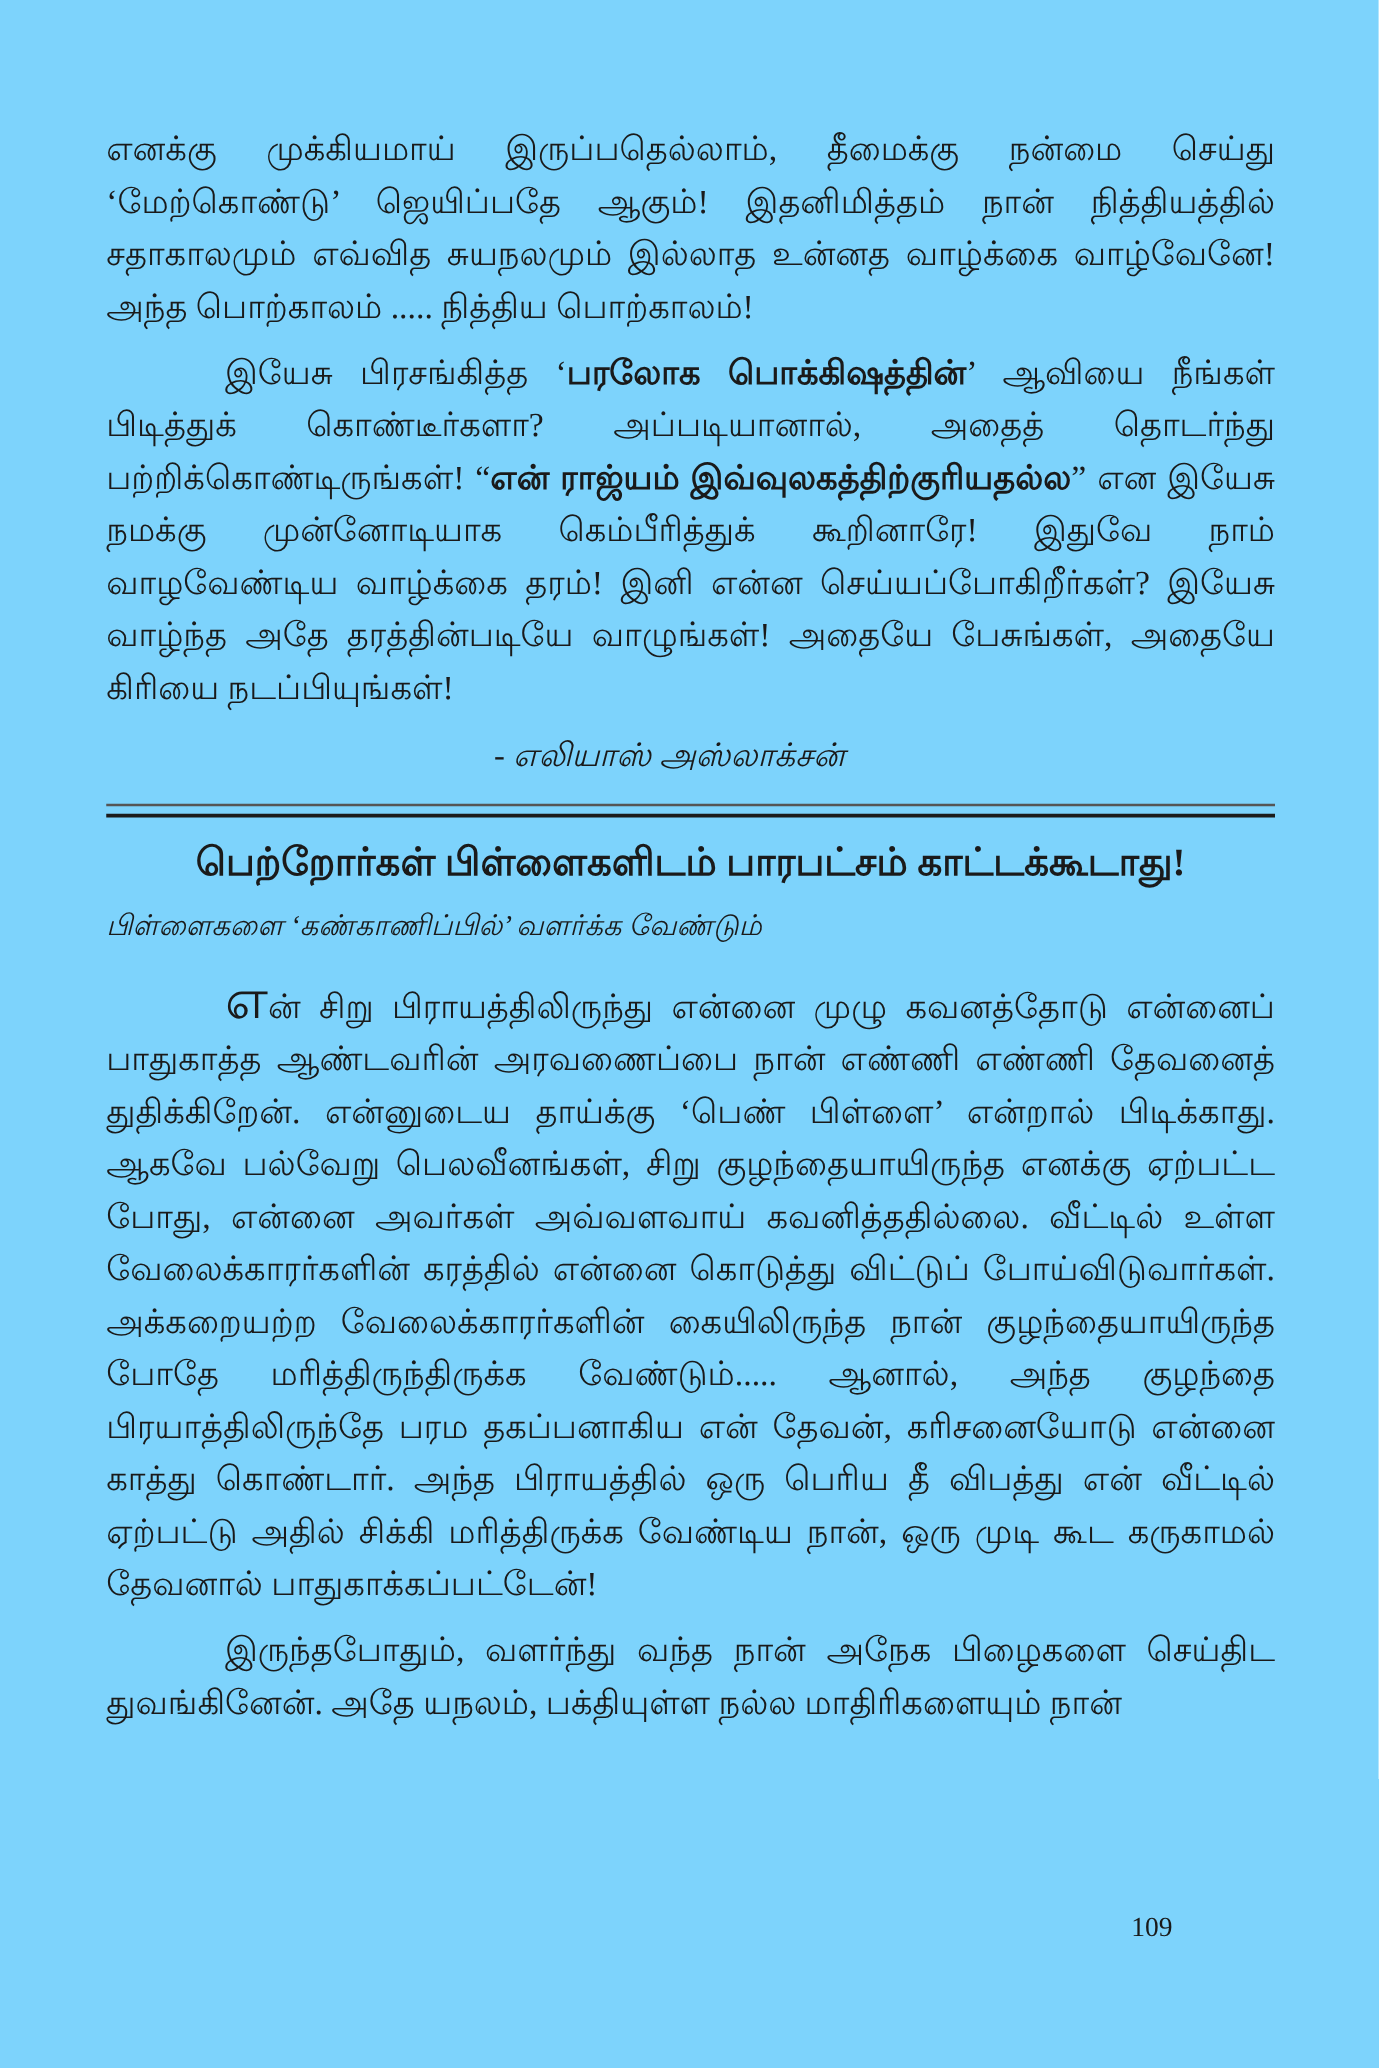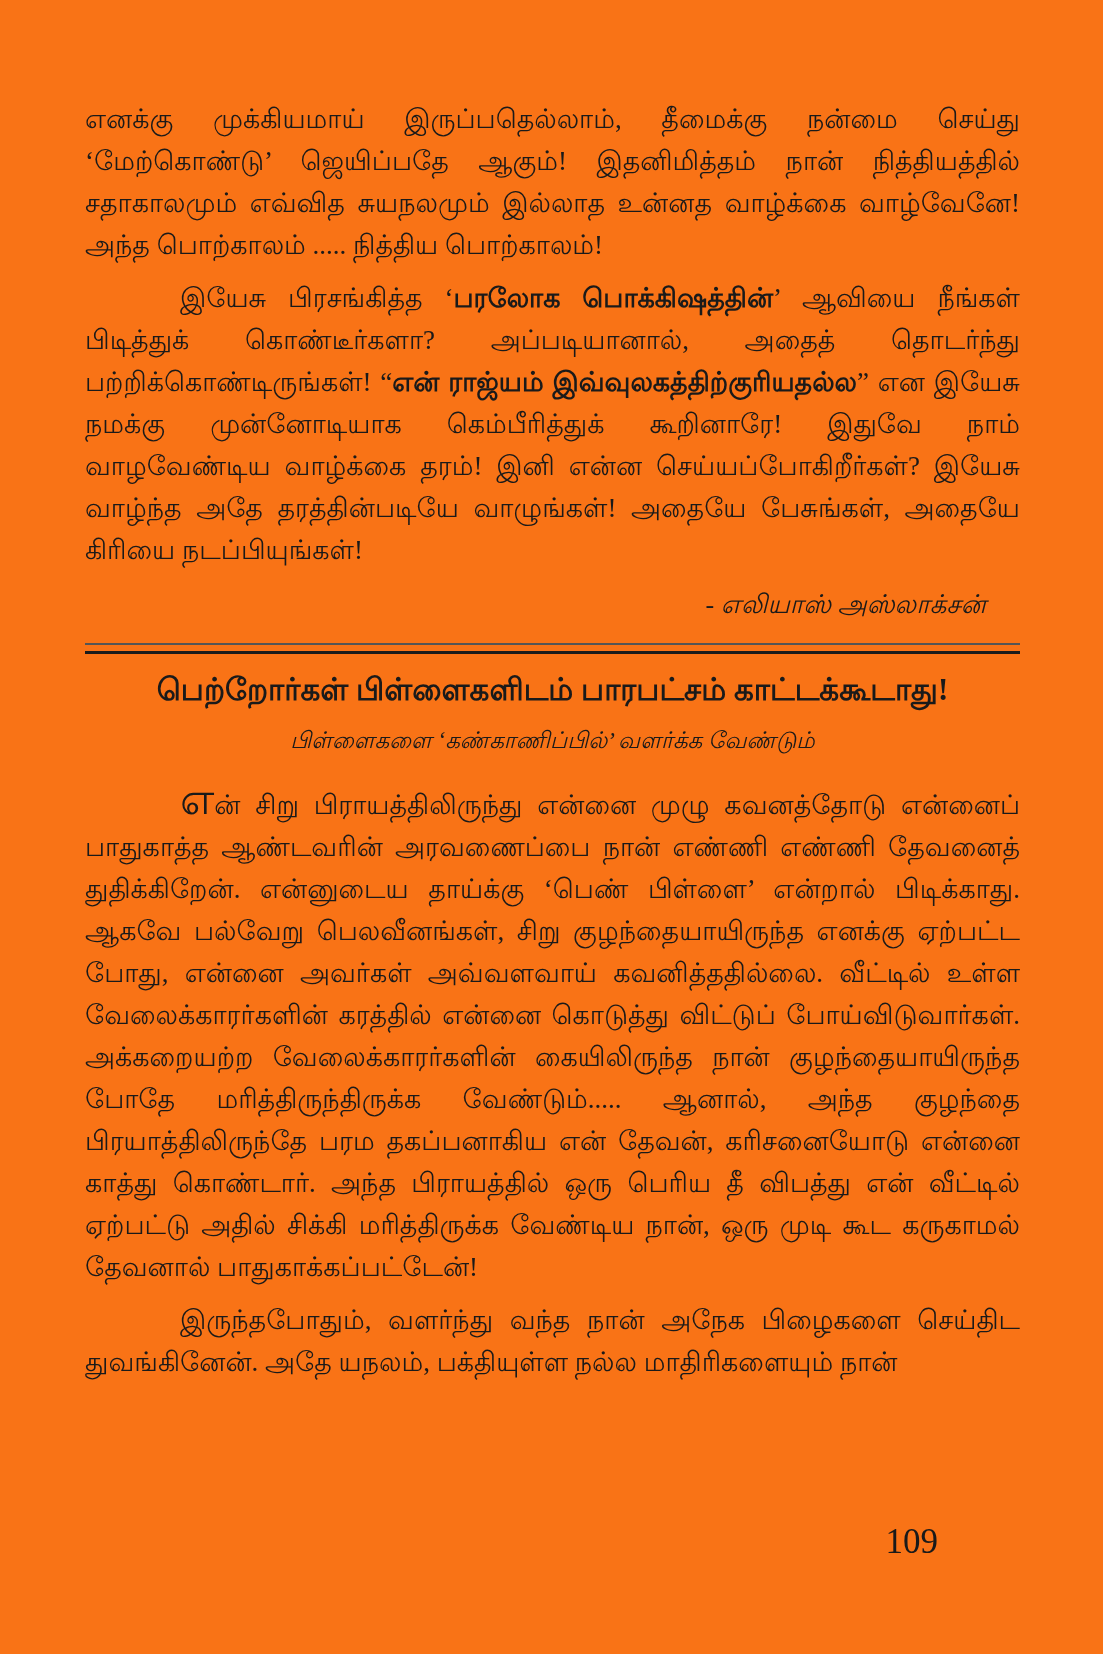--- a/index.html
+++ b/index.html
@@ -4,21 +4,21 @@
 <style>
   html, body {
     margin: 0;
     padding: 0;
     background: #ffffff;
   }
   .book-page {
     position: relative;
     width: 1103px;
     height: 1654px;
-    background: #f97316;
+    background: #7dd3fc;
     color: #1a1a1a;
     font-family: "Liberation Serif", "DejaVu Serif", serif;
     overflow: hidden;
     box-sizing: border-box;
     padding: 98px 83px 12px 85px;
   }
   .para {
     font-size: 27px;
     line-height: 42px;
     text-align: justify;
@@ -30,53 +30,53 @@
   .bold {
     font-weight: bold;
     font-family: Liberation Serif, serif;
   }
   .dropcap {
     font-size: 44px;
     line-height: 0;
     font-weight: normal;
   }
   .signature {
-    text-align: right;
+    text-align: center;
     font-style: italic;
     font-size: 26px;
     line-height: 36px;
     padding-right: 34px;
     margin: 16px 0 20px 0;
   }
   .section-divider {
     height: 6px;
     border-top: 2px solid #555555;
     border-bottom: 3px solid #1b1b1b;
     margin: 14px 0 16px 0;
   }
   .article-title {
     text-align: center;
     font-weight: bold;
     font-size: 31px;
     line-height: 40px;
     margin: 5px 0 16px 0;
   }
   .article-subtitle {
-    text-align: center;
+    text-align: left;
     font-style: italic;
     font-weight: normal;
     font-size: 23px;
     line-height: 30px;
     margin: 0 0 28px 0;
   }
   .page-number {
     position: absolute;
     top: 1522px;
     right: 165px;
-    font-size: 35px;
+    font-size: 22px;
     line-height: 40px;
     color: #1a1a1a;
   }
 </style>
 </head>
 <body>
 
 <div class="book-page">
 
   <div>

